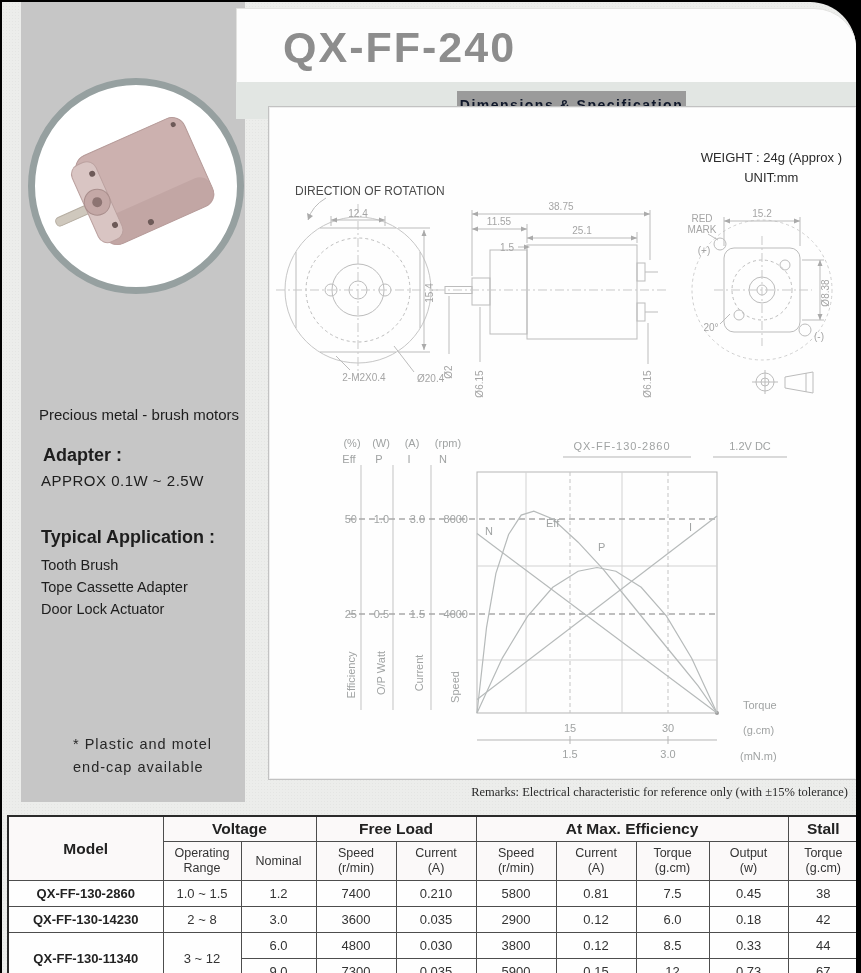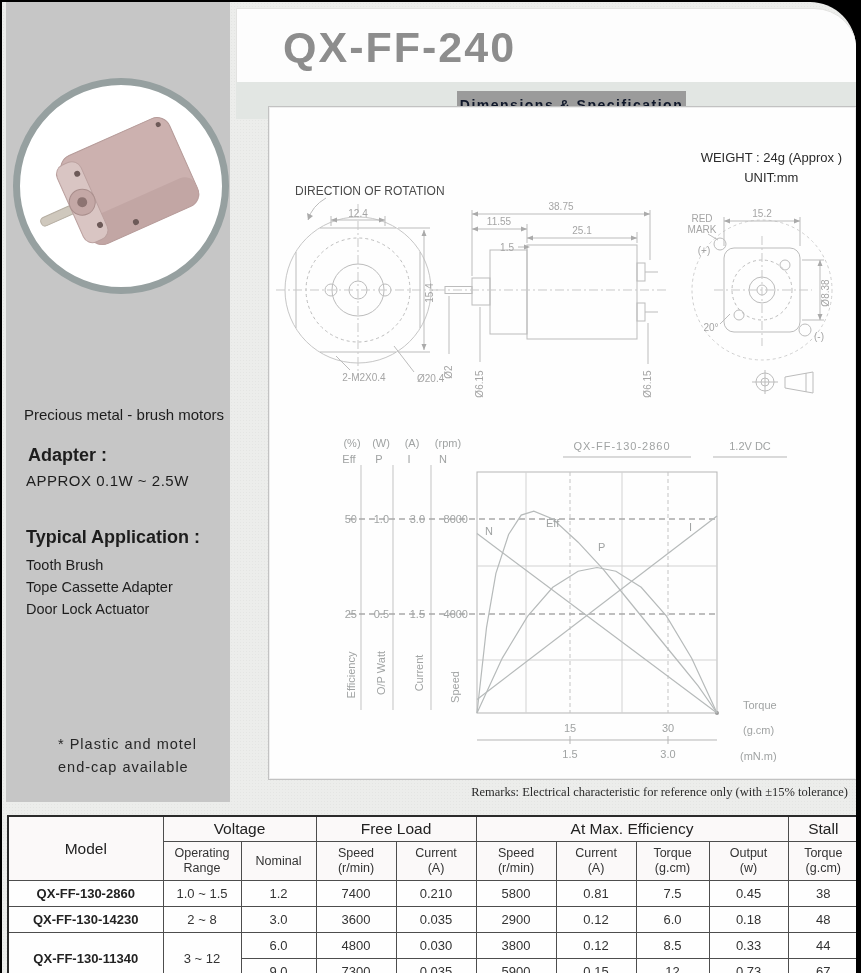--- a/index.html
+++ b/index.html
@@ -3,21 +3,21 @@
 <meta charset="utf-8">
 <style>
   html,body{margin:0;padding:0;background:#111;}
   .stage{position:relative;width:861px;height:973px;background:#000;overflow:hidden;
          font-family:"Liberation Sans",sans-serif;}
   .page{position:absolute;left:2px;top:2px;width:854px;height:971px;background:#ecedeb;
         border-top-right-radius:46px;overflow:hidden;
         background-image:radial-gradient(rgba(0,0,0,0.035) 1px,transparent 1px);
         background-size:3px 3px;}
   
-  .sidebar{position:absolute;left:4px;top:0;width:224px;height:800px;background:#c6c6c6;}
+  .sidebar{position:absolute;left:19px;top:0;width:224px;height:800px;background:#c6c6c6;}
   .photo-circle{position:absolute;left:7px;top:76px;width:202px;height:202px;background:#fff;
                 border:7px solid #96a0a0;border-radius:50%;overflow:hidden;}
   .side-text{position:absolute;color:#1d1d1d;}
   .product-line{left:18px;top:404px;font-size:15px;}
   .output-label{left:22px;top:443px;font-size:18px;font-weight:bold;}
   .output-value{left:20px;top:470px;font-size:15px;letter-spacing:.5px;}
   .app-label{left:20px;top:525px;font-size:18px;font-weight:bold;}
   .app-list{left:20px;top:552px;font-size:14.5px;line-height:22px;}
   .footnote{left:52px;top:731px;font-size:14.5px;line-height:23px;letter-spacing:1px;color:#272727;}
   
@@ -36,21 +36,21 @@
                line-height:20px;}
   .dwg{position:absolute;left:266px;top:130px;}
   .chart{position:absolute;left:333px;top:413px;}
   .remarks{position:absolute;right:8px;top:783px;font-family:"Liberation Serif",serif;
            font-size:12.5px;color:#2a2a2a;}
   
   .spec-table{position:absolute;left:5px;top:813px;width:851px;border-collapse:collapse;
               table-layout:fixed;background:#fff;}
   .spec-table td{border:1px solid #4d4d4d;text-align:center;color:#333;padding:0;}
   .spec-table{border:2px solid #2a2a2a;}
-  td.grp{font-size:15.5px;height:24px;background:#fbf9f9;color:#222;}
+  td.grp{font-size:15.5px;height:24px;background:#fbf9f9;color:#222;font-weight:bold;}
   td.hdr{font-size:12.5px;height:38px;background:#fbf9f9;line-height:15px;color:#333;}
   td.model{font-weight:bold;font-size:13.5px;text-align:center;color:#222;background:#fdfcfc;}
   td.val{font-size:13px;height:25px;background:#fefefe;}
   
   svg text{font-family:"Liberation Sans",sans-serif;}
   .dimtxt{fill:#a5a5a5;font-size:10px;}
   .dimtxt-dk{fill:#4a4a4a;font-size:12px;}
   .ch-txt{fill:#a0a3a3;font-size:11px;}
 </style>
 </head>
@@ -360,21 +360,21 @@
     <tr>
       <td class="val model">QX-FF-130-14230</td>
       <td class="val">2 ~ 8</td>
       <td class="val">3.0</td>
       <td class="val">3600</td>
       <td class="val">0.035</td>
       <td class="val">2900</td>
       <td class="val">0.12</td>
       <td class="val">6.0</td>
       <td class="val">0.18</td>
-      <td class="val">48</td>
+      <td class="val">42</td>
     </tr>
     <tr>
       <td class="val model" rowspan="2">QX-FF-130-11340</td>
       <td class="val" rowspan="2">3 ~ 12</td>
       <td class="val">6.0</td>
       <td class="val">4800</td>
       <td class="val">0.030</td>
       <td class="val">3800</td>
       <td class="val">0.12</td>
       <td class="val">8.5</td>

